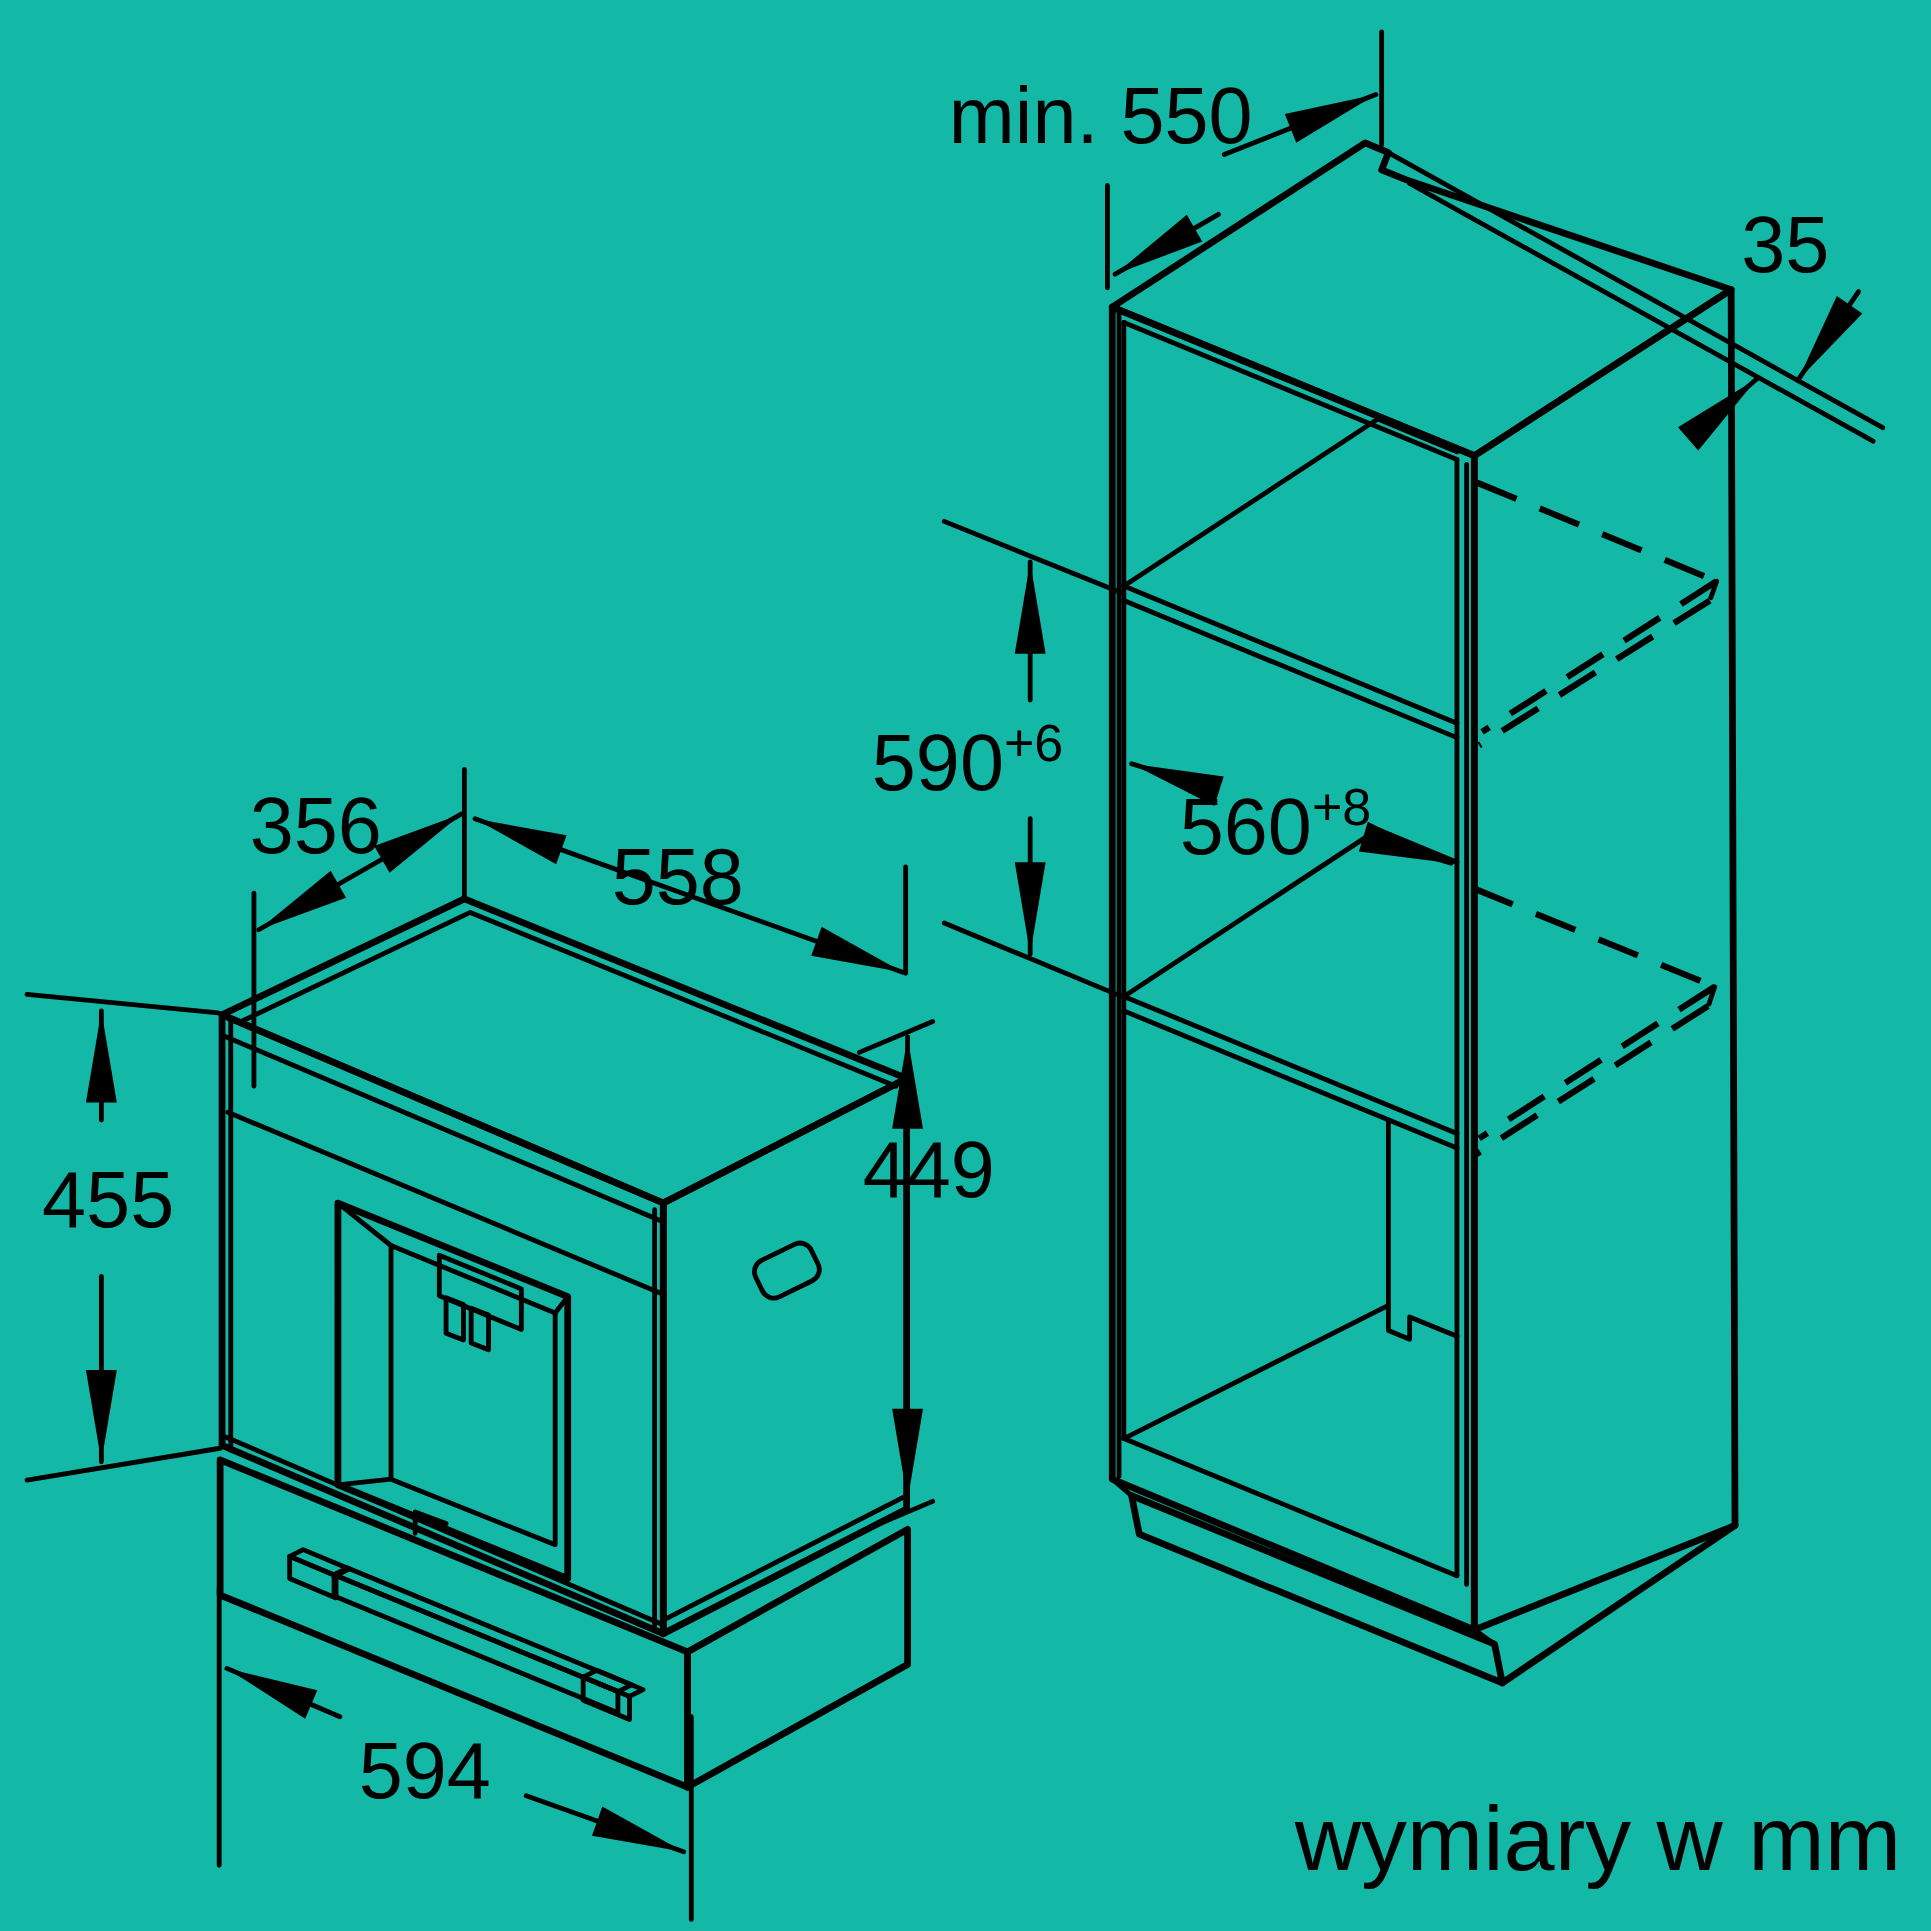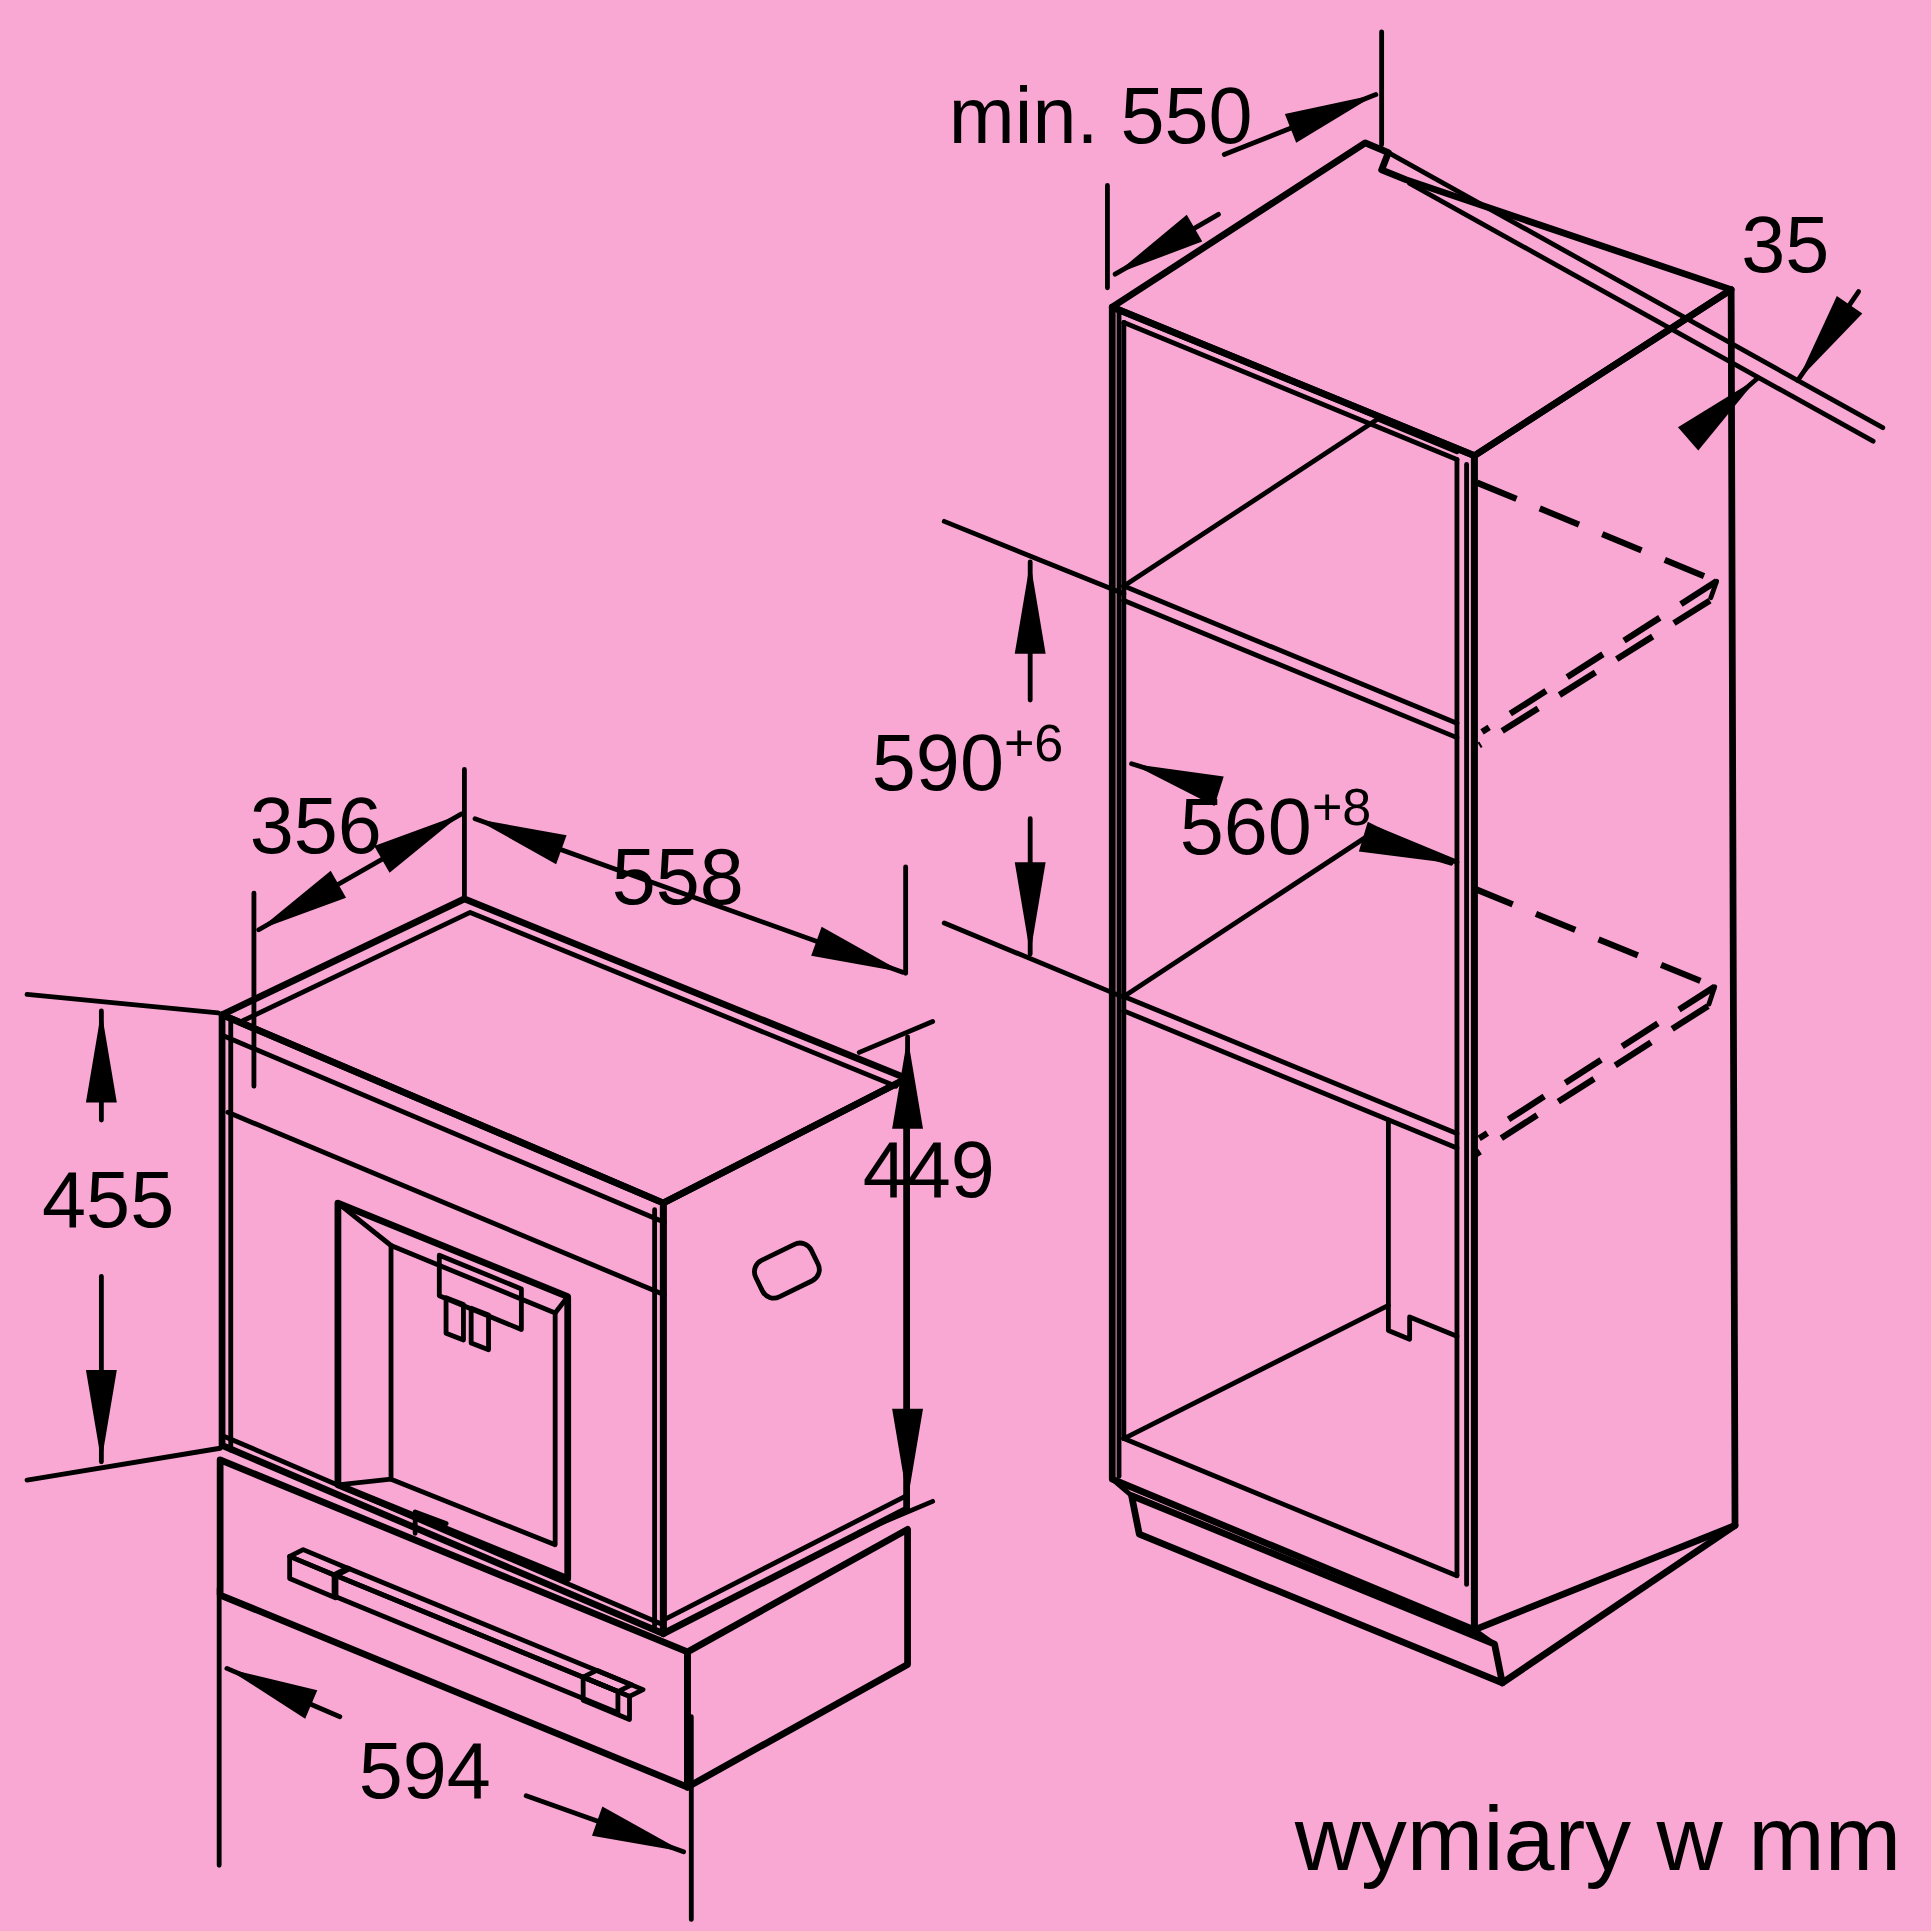--- a/index.html
+++ b/index.html
@@ -1,16 +1,16 @@
 <!DOCTYPE html>
 <html><head>
 <meta charset="utf-8">
 <style>
   html,body{margin:0;padding:0;background:#ffffff;}
-  .canvas{position:relative;width:1931px;height:1931px;background:#f9a8d4;overflow:hidden;}
+  .canvas{position:relative;width:1931px;height:1931px;background:#14b8a6;overflow:hidden;}
   svg{display:block;}
   text{font-family:"Liberation Sans", sans-serif;fill:#000;}
   .ln{stroke:#000;fill:none;stroke-width:7;stroke-linejoin:round;stroke-linecap:round;}
   .ln2{stroke:#000;fill:none;stroke-width:5;stroke-linejoin:round;stroke-linecap:round;}
   .dim{stroke:#000;fill:none;stroke-width:5;stroke-linecap:round;}
   .dash{stroke:#000;fill:none;stroke-width:6.5;stroke-dasharray:44 26;stroke-linecap:butt;}
   .t{font-size:82px;}
   .tsup{font-size:54px;}
   .tfoot{font-size:95px;}
 </style>

